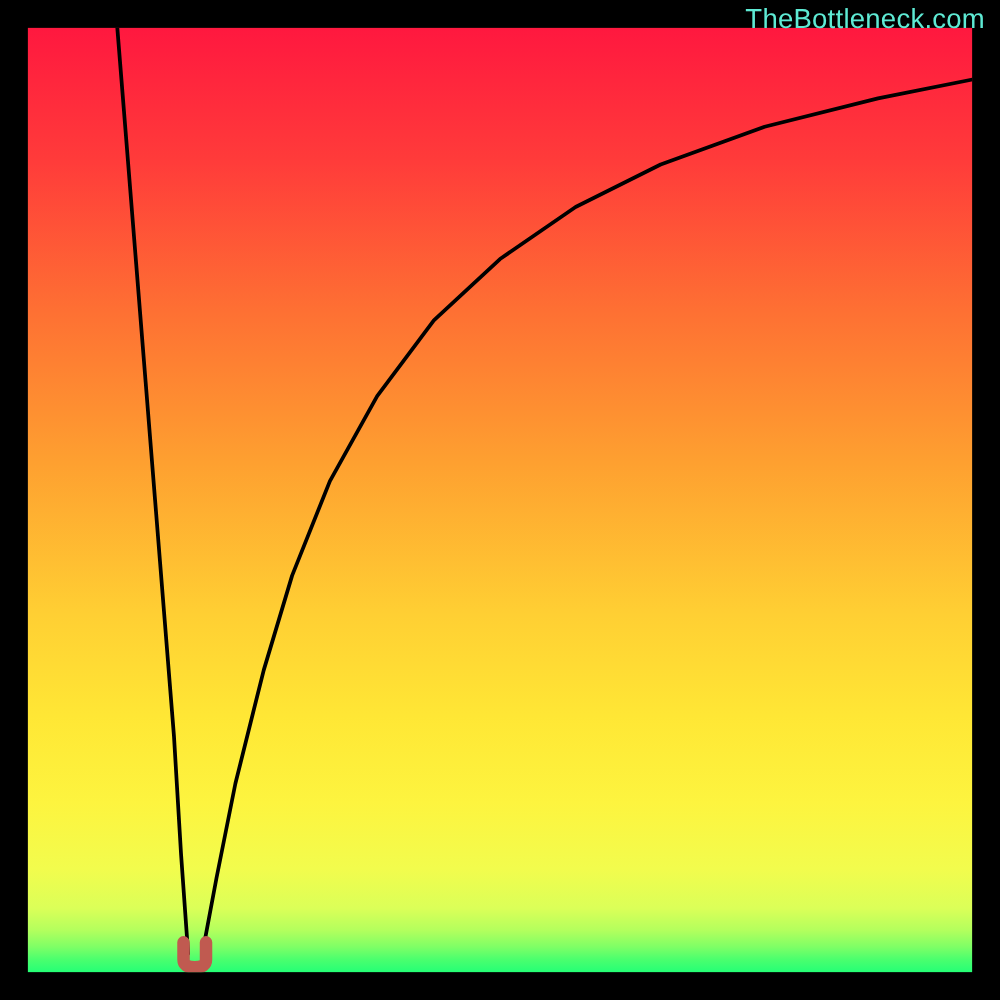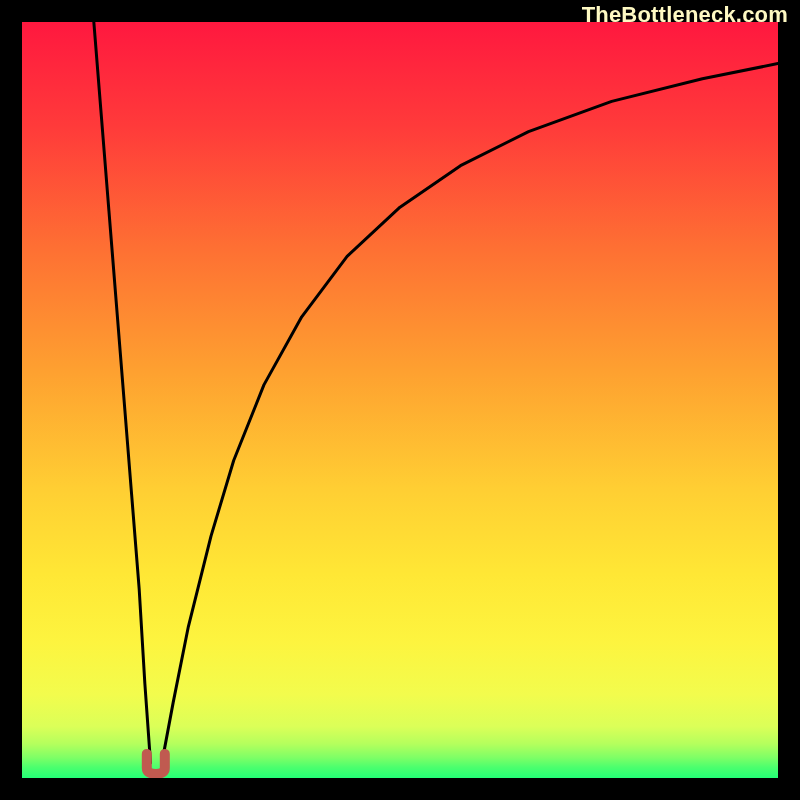--- a/index.html
+++ b/index.html
@@ -21,23 +21,23 @@
     left: 22px;
     top: 22px;
     width: 756px;
     height: 756px;
     overflow: hidden;
   }
   .watermark {
     position: absolute;
     top: 2px;
     right: 12px;
-    color: #fef9c3;
+    color: #5eead4;
     font-size: 22px;
-    font-weight: 700;
+    font-weight: 400;
     letter-spacing: 0.2px;
     user-select: none;
   }
   svg { display: block; }
 </style>
 </head>
 <body>
 
 <div class="frame">
   <div class="plot">

